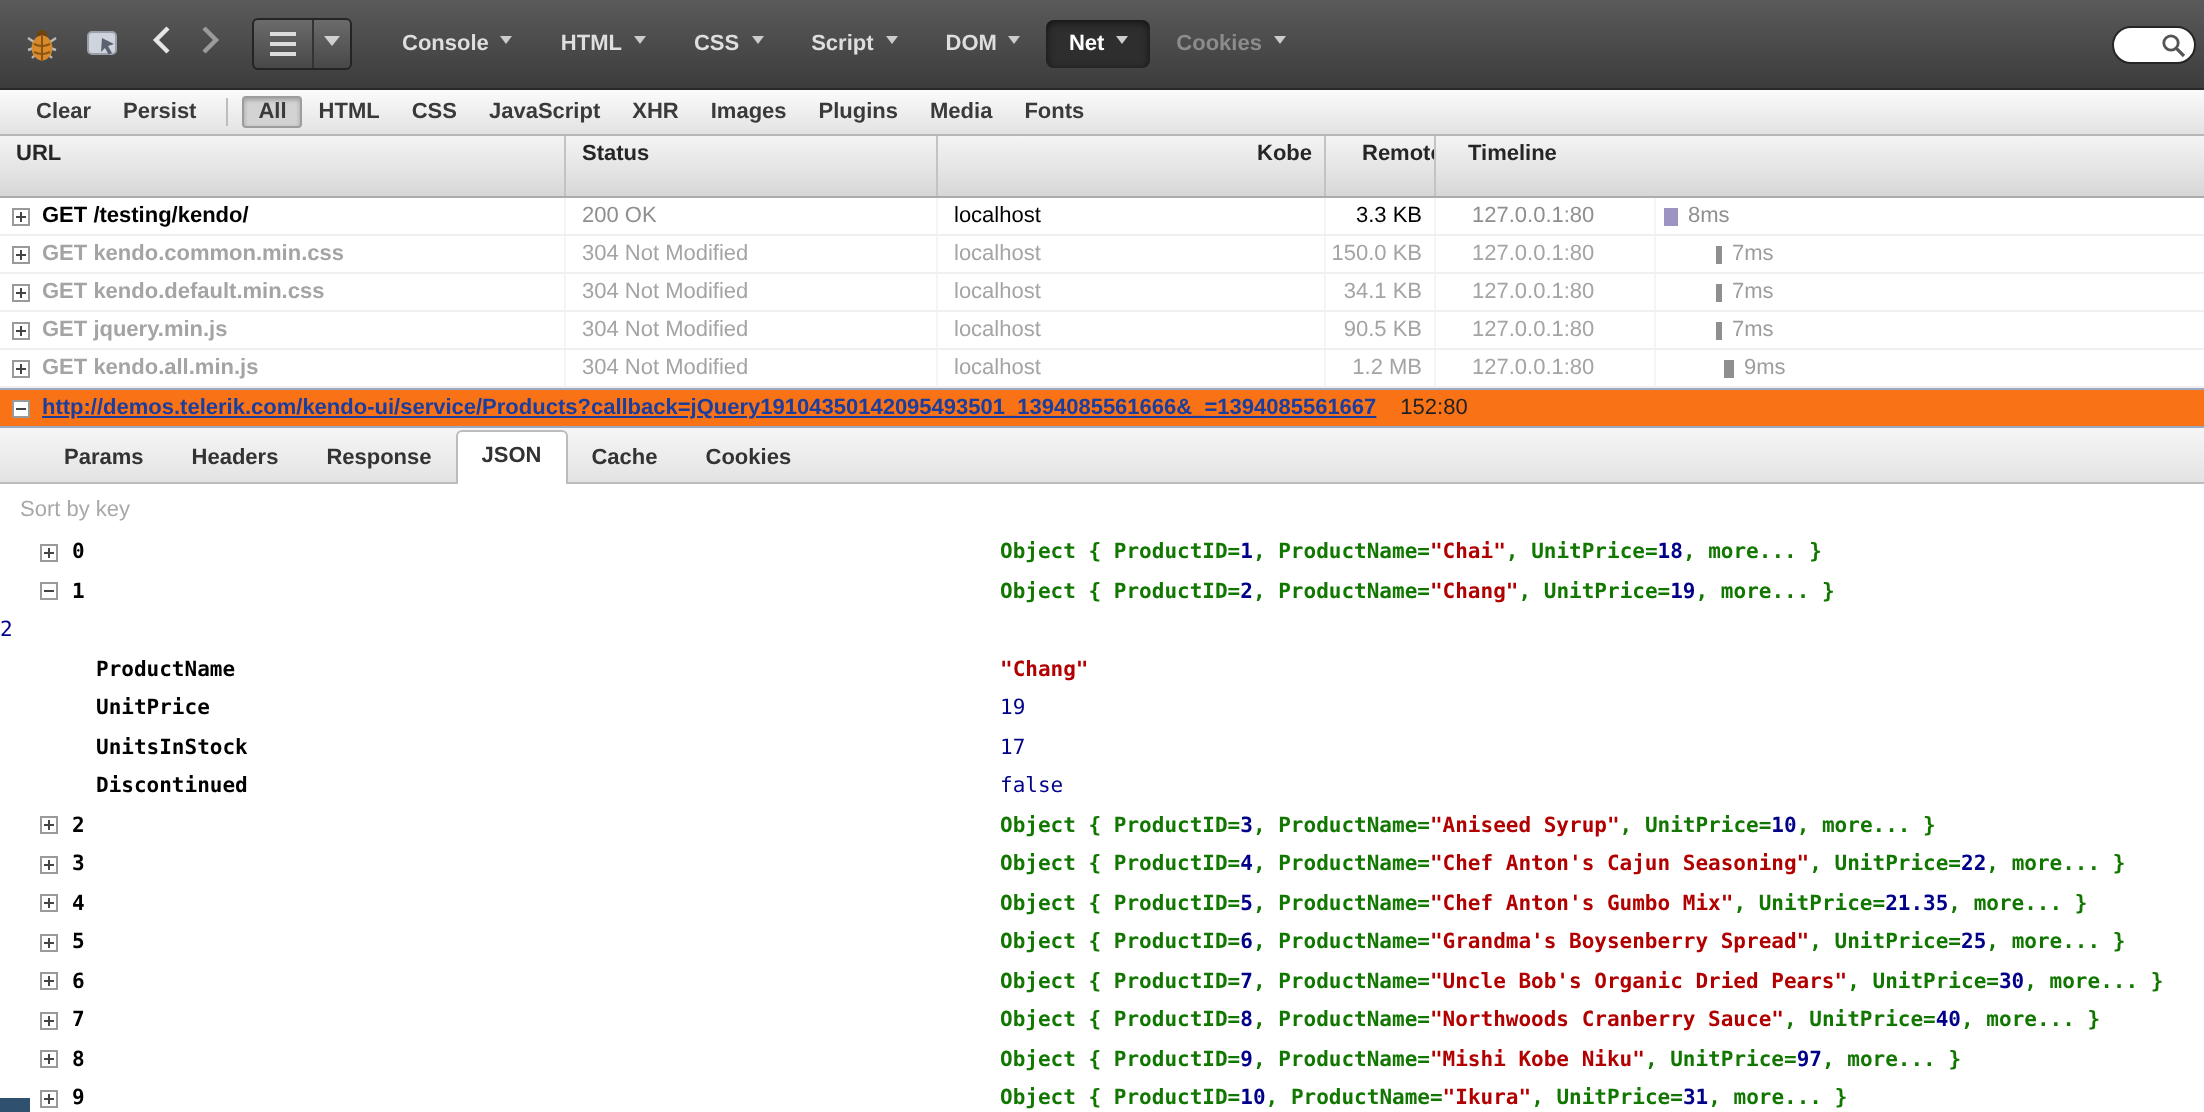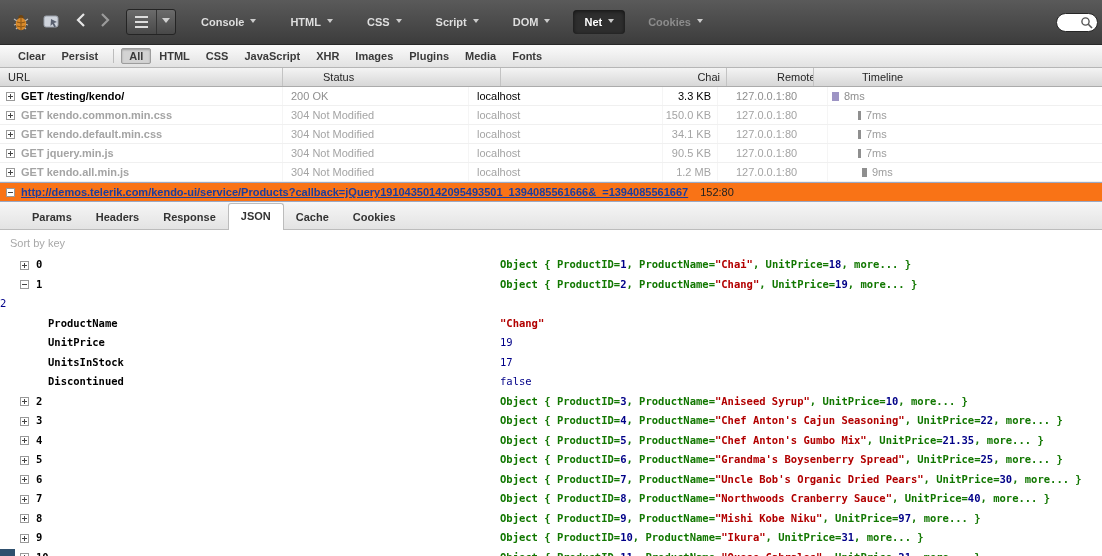--- a/index.html
+++ b/index.html
@@ -10,40 +10,40 @@
   .main-toolbar { height:45px; background:linear-gradient(#5a5a5a,#3c3c3c); border-bottom:1px solid #292929;
                   display:flex; align-items:center; padding:0 8px; }
   .tb-icon-btn { display:flex; align-items:center; justify-content:center; padding:3px; margin-right:6px; }
   .chev { padding:2px 6px; margin-right:2px; }
   .menu-split { display:flex; align-items:stretch; border:1px solid #242424; border-radius:3px;
                 background:linear-gradient(#6b6b6b,#484848); margin:0 14px 0 8px; height:26px; }
   .menu-main { display:flex; flex-direction:column; justify-content:center; gap:3px; padding:0 8px; border-right:1px solid #333; }
   .menu-main i { display:block; width:13px; height:2px; background:#dcdcdc; }
   .menu-caret { display:flex; align-items:center; padding:0 5px; }
   .caret-down { width:0; height:0; border:4px solid transparent; border-top:5px solid #d0d0d0; display:inline-block; }
-  .panel-tabs { display:flex; align-items:center; gap:12px; }
+  .panel-tabs { display:flex; align-items:center; gap:2px; }
   .panel-tab { color:#dedede; font-size:11px; font-weight:bold; padding:6px 11px; border-radius:4px; white-space:nowrap; }
   .panel-tab.active { background:#2e2e2e; box-shadow:inset 0 1px 4px rgba(0,0,0,.65); color:#fff; }
   .panel-tab.disabled { color:#8c8c8c; }
   .pt-caret { width:0; height:0; border:3px solid transparent; border-top:4px solid #cccccc; display:inline-block; margin-left:6px; }
   .search-box { margin-left:auto; margin-right:-4px; width:42px; height:19px; background:#fff; border:1px solid #262626;
                 border-radius:10px; display:flex; align-items:center; justify-content:flex-end; padding-right:4px; }
   .search-box input { border:none; outline:none; width:18px; font-size:10px; background:transparent; }
 
   
   .filter-toolbar { height:23px; background:linear-gradient(#fbfbfb,#e2e2e2); border-bottom:1px solid #b6b6b6;
                     display:flex; align-items:center; padding:0 10px; font-size:11px; font-weight:bold; color:#3a3a3a; }
   .filter-btn { padding:2px 8px; border-radius:2px; white-space:nowrap; }
   .filter-btn.active { background:#d3d3d3; border:1px solid #9d9d9d; box-shadow:inset 0 1px 2px rgba(0,0,0,.25); padding:1px 7px; }
   .toolbar-sep { width:1px; height:14px; background:#bdbdbd; margin:0 7px; }
 
   
   .net-grid { display:grid; grid-template-columns:283px 186px 194px 55px 110px 1fr; }
-  .net-header { height:19px; background:linear-gradient(#f4f4f4,#d7d7d7); border-bottom:1px solid #ababab;
-                font-size:11px; font-weight:normal; color:#262626;gap:32px; }
+  .net-header { height:31px; background:linear-gradient(#f4f4f4,#d7d7d7); border-bottom:1px solid #ababab;
+                font-size:11px; font-weight:bold; color:#262626; }
   .hcell { line-height:18px; padding-left:8px; border-right:1px solid #c3c3c3; white-space:nowrap; overflow:hidden; }
   .hcell.c-size { text-align:right; padding-right:6px; padding-left:0; }
   .hcell.c-ip { padding-left:18px; }
   .hcell.c-timeline { padding-left:16px; border-right:none; }
 
   .net-row { height:19px; border-bottom:1px solid #f0f0f0; font-size:11px; }
   .cell { line-height:18px; padding-left:8px; border-right:1px solid #f5f5f5; white-space:nowrap; overflow:hidden; }
   .cell.url-cell { display:flex; align-items:center; padding-left:6px; }
   .cell.c-size { text-align:right; padding-right:6px; padding-left:0; }
   .cell.c-ip { padding-left:18px; }
@@ -166,21 +166,21 @@
       <div class="filter-btn">Images</div>
       <div class="filter-btn">Plugins</div>
       <div class="filter-btn">Media</div>
       <div class="filter-btn">Fonts</div>
     </div>
 </div>
 
 <div class="net-header net-grid">
     <div class="hcell c-url">URL</div>
     <div class="hcell c-status">Status</div>
-    <div class="hcell c-size">Chai</div>
+    <div class="hcell c-size">Kobe</div>
     <div class="hcell c-ip">Remote IP</div>
     <div class="hcell c-timeline">Timeline</div>
   </div>
 
 <div>
     <div class="net-row net-grid ok">
     <div class="cell url-cell">
         <span class="expander plus"></span>
         <span class="req"><span class="method">GET</span> <span class="url-text">/testing/kendo/</span></span>
       </div>

